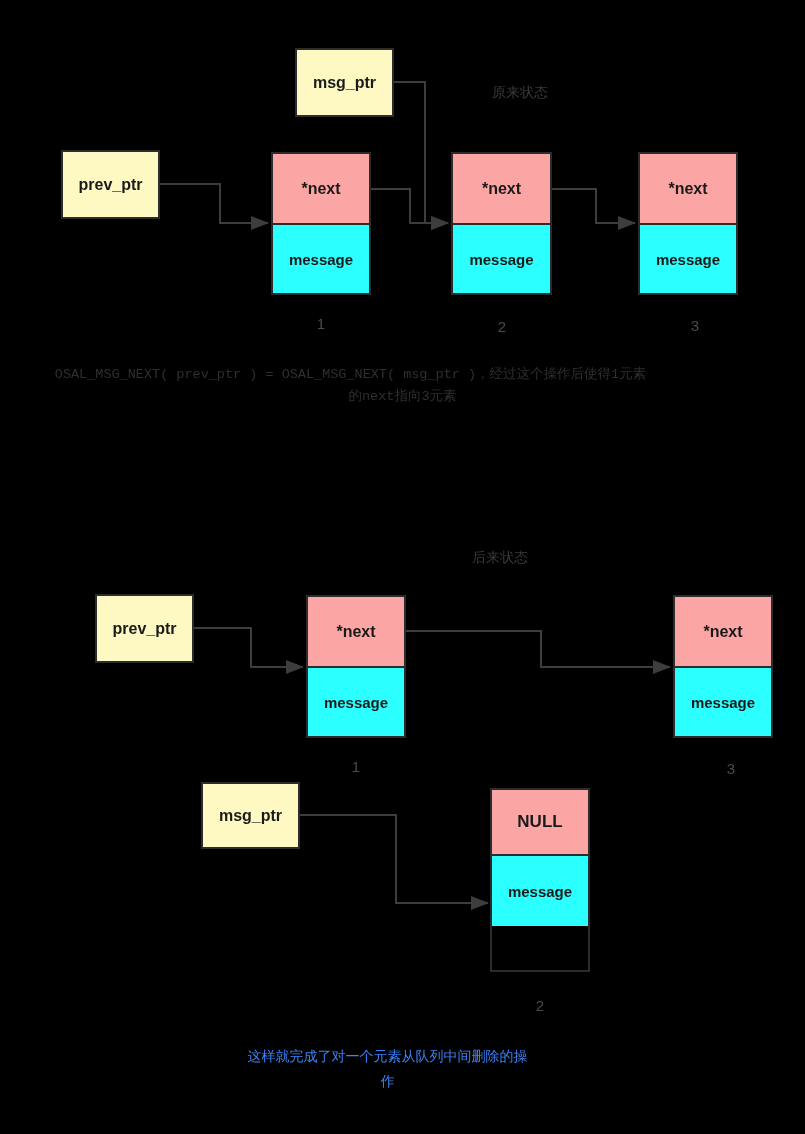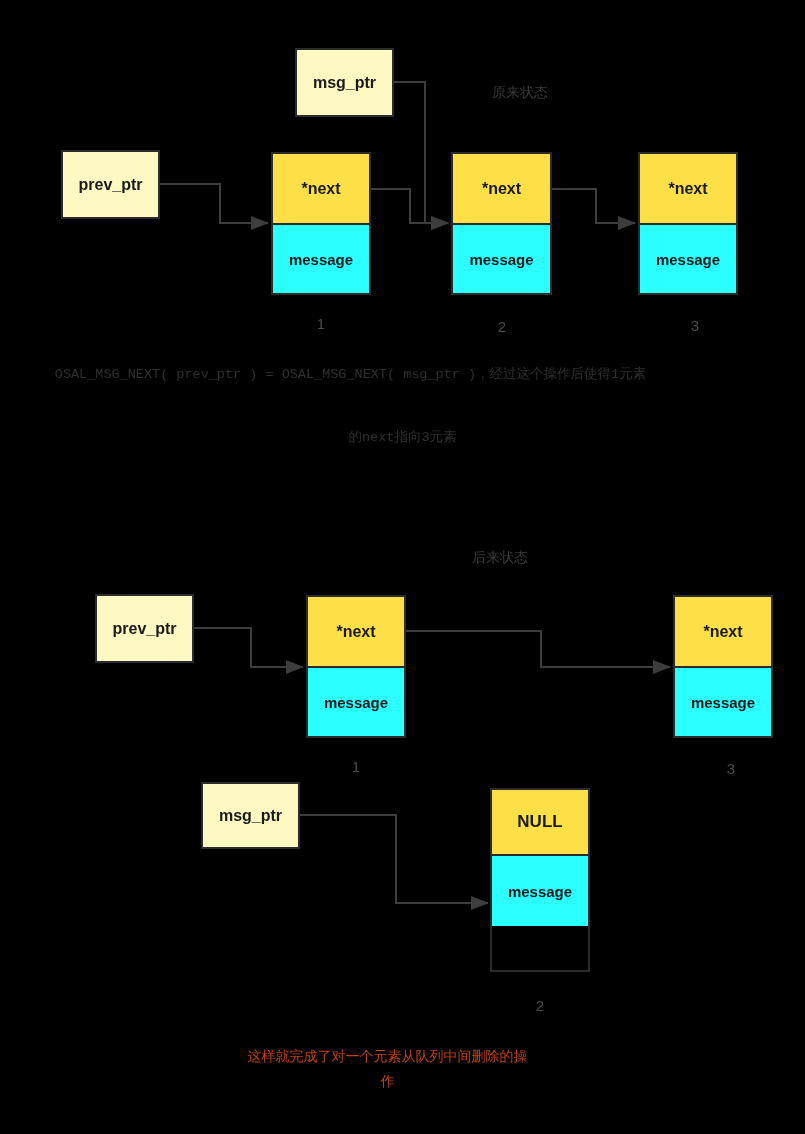--- a/index.html
+++ b/index.html
@@ -41,21 +41,21 @@
   .cell {
     box-sizing: border-box;
     display: flex;
     align-items: center;
     justify-content: center;
     text-align: center;
     color: #1a1a1a;
     font-weight: bold;
     font-family: "Liberation Sans", sans-serif;
   }
-  .cell.magenta { background: #fde047; }
+  .cell.magenta { background: #fca5a5; }
   .cell.cyan    { background: #2bffff; }
   .cell.white   { background: #ffffff; font-weight: bold; }
 
   .cell.sep-top { border-top: 2px solid #2c2c2c; }
 
   
   .ptrbox {
     position: absolute;
     box-sizing: border-box;
     border: 2px solid #2c2c2c;
@@ -89,21 +89,21 @@
   .caption {
     position: absolute;
     color: #2f2f2f;
     font-size: 13.5px;
     line-height: 22px;
     text-align: center;
     font-family: "Liberation Mono", monospace;
   }
   .caption-cn {
     position: absolute;
-    color: #c2410c;
+    color: #3b82f6;
     font-size: 14px;
     line-height: 25px;
     text-align: center;
     font-family: "Liberation Sans", sans-serif;
   }
 </style>
 </head>
 <body>
 
 <div id="canvas">
@@ -152,21 +152,21 @@
   </div>
   <div class="numlabel" style="left:487px; top:318px;">2</div>
 
   <div class="node" style="left:638px; top:152px; width:100px; height:143px;">
     <div class="cell magenta" style="height:69px; font-size:16px;">*next</div>
     <div class="cell cyan sep-top" style="height:70px; font-size:15px;">message</div>
   </div>
   <div class="numlabel" style="left:680px; top:317px;">3</div>
 
   <div class="caption" style="left:0px; top:364px; width:701px;">OSAL_MSG_NEXT( prev_ptr ) = OSAL_MSG_NEXT( msg_ptr )，经过这个操作后使得1元素</div>
-  <div class="caption" style="left:0px; top:386px; width:805px;margin-top:41px;">的next指向3元素</div>
+  <div class="caption" style="left:0px; top:386px; width:805px;">的next指向3元素</div>
 
   <div class="section-title" style="left:440px; top:549px; width:120px;">后来状态</div>
 
   <div class="ptrbox" style="left:95px; top:594px; width:99px; height:69px;">
     <span>prev_ptr</span>
   </div>
 
   <div class="node" style="left:306px; top:595px; width:100px; height:143px;">
     <div class="cell magenta" style="height:69px; font-size:16px;">*next</div>
     <div class="cell cyan sep-top" style="height:70px; font-size:15px;">message</div>

